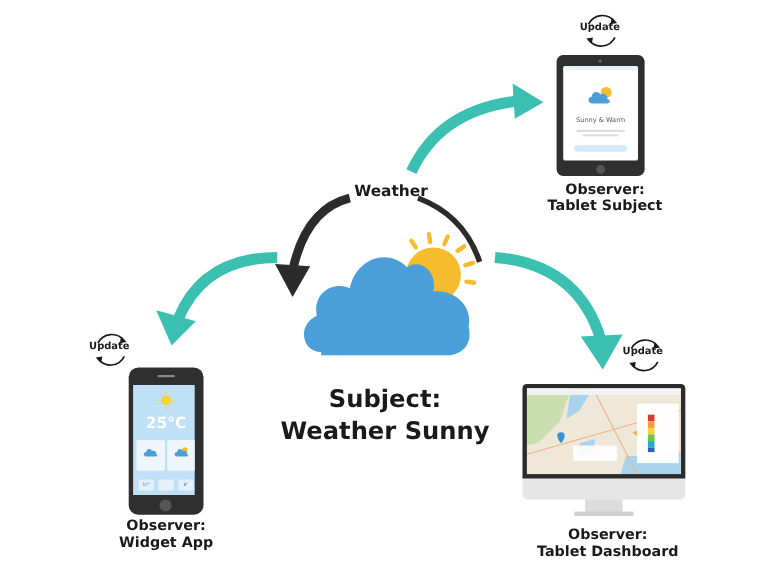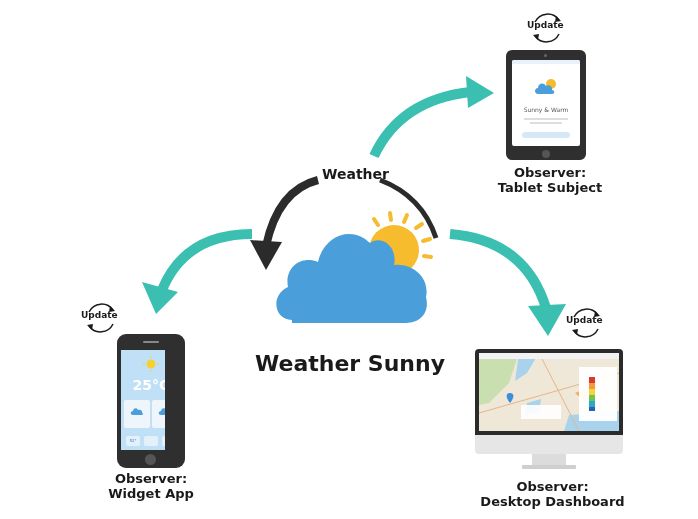--- a/index.html
+++ b/index.html
@@ -15,21 +15,21 @@
   
   .tablet { position:absolute; left:506px; top:50px; width:80px; height:110px; background:#2f2f2f; border-radius:6px; }
   .tablet .screen { position:absolute; left:6px; top:10px; width:68px; height:86px; background:#ffffff; border-radius:2px; overflow:hidden; }
   .tablet .home { position:absolute; left:36px; top:100px; width:8px; height:8px; border-radius:50%; background:#555; }
   .tablet .cam { position:absolute; left:38px; top:4px; width:3px; height:3px; border-radius:50%; background:#666; }
   .tab-title { position:absolute; left:0; top:46px; width:68px; text-align:center; font-size:6px; color:#555; }
   .tab-line { position:absolute; height:1.5px; background:#ddd; }
   .tab-btn { position:absolute; left:10px; top:72px; width:48px; height:6px; border-radius:3px; background:#d5e8f7; }
   
   .phone { position:absolute; left:117px; top:334px; width:68px; height:134px; background:#2f2f2f; border-radius:9px; }
-  .phone .screen { position:absolute; left:4px; top:16px; width:44px; height:100px; background:#bfe0f7; overflow:hidden; }
+  .phone .screen { position:absolute; left:4px; top:16px; width:56px; height:100px; background:#bfe0f7; overflow:hidden; }
   .phone .speaker { position:absolute; left:26px; top:7px; width:16px; height:2px; border-radius:1px; background:#888; }
   .phone .home { position:absolute; left:28px; top:120px; width:11px; height:11px; border-radius:50%; background:#555; }
   .temp { position:absolute; left:0; top:27px; width:60px; text-align:center; font-size:14px; font-weight:bold; color:#fff; }
   .card { position:absolute; background:#eef6fc; border-radius:2px; }
   .mini { position:absolute; background:#e4f1fb; border-radius:2px; font-size:4px; color:#3b82c4; text-align:center; }
   
   .monitor { position:absolute; left:475px; top:349px; width:148px; height:105px; background:#e6e6e6; border-radius:4px; }
   .monitor .bezel { position:absolute; left:0; top:0; width:148px; height:86px; background:#2b2b2b; border-radius:4px 4px 0 0; }
   .monitor .screen { position:absolute; left:4px; top:4px; width:140px; height:78px; background:#eee6d5; overflow:hidden; }
   .stand { position:absolute; left:532px; top:454px; width:34px; height:12px; background:#dcdcdc; }
@@ -76,20 +76,21 @@
     <line x1="160" y1="34" x2="153" y2="36"></line>
     <line x1="161" y1="52" x2="154" y2="51"></line>
   </g>
   <circle cx="124" cy="45" r="25" fill="#f7bb2e"></circle>
   <path d="M22,115 C4,115 0,90 18,82 C14,62 32,50 48,57 C54,30 82,20 100,38 C110,30 128,40 124,60 C142,58 160,72 156,92 C160,108 150,118 136,118 L22,118 z" fill="#4a9fdb"></path>
 </svg>
 
 <div class="notify">Weather</div>
 
 <div class="label subject-label" style="left:240px;top:350px;width:220px;">
+  <div>Subject:</div>
   <div>Weather Sunny</div>
 </div>
 
 <div class="update-badge" style="left:527px;top:8px">
   <svg width="40" height="40" viewBox="0 0 40 40">
     <path d="M8,14 A14,14 0 0 1 32,12" fill="none" stroke="#1a1a1a" stroke-width="1.5"></path>
     <path d="M32,26 A14,14 0 0 1 8,28" fill="none" stroke="#1a1a1a" stroke-width="1.5"></path>
     <path d="M29,8 L34,13 L28,14 z" fill="#1a1a1a"></path>
     <path d="M11,32 L6,27 L12,26 z" fill="#1a1a1a"></path>
   </svg>
@@ -192,14 +193,14 @@
         <rect x="42" y="52" width="40" height="14" fill="#ffffff" opacity="0.9"></rect>
         <path d="M31,40 C27,40 26,44 31,50 C36,44 35,40 31,40 z" fill="#3a8fd8"></path>
       </svg>
     </div>
   </div>
 </div>
 <div class="stand"></div>
 <div class="base"></div>
 <div class="label obs-label" style="left:470px;top:480px;width:165px;">
   <div>Observer:</div>
-  <div>Desktop Dashboard</div>
+  <div>Tablet Dashboard</div>
 </div>
 
 </body></html>

